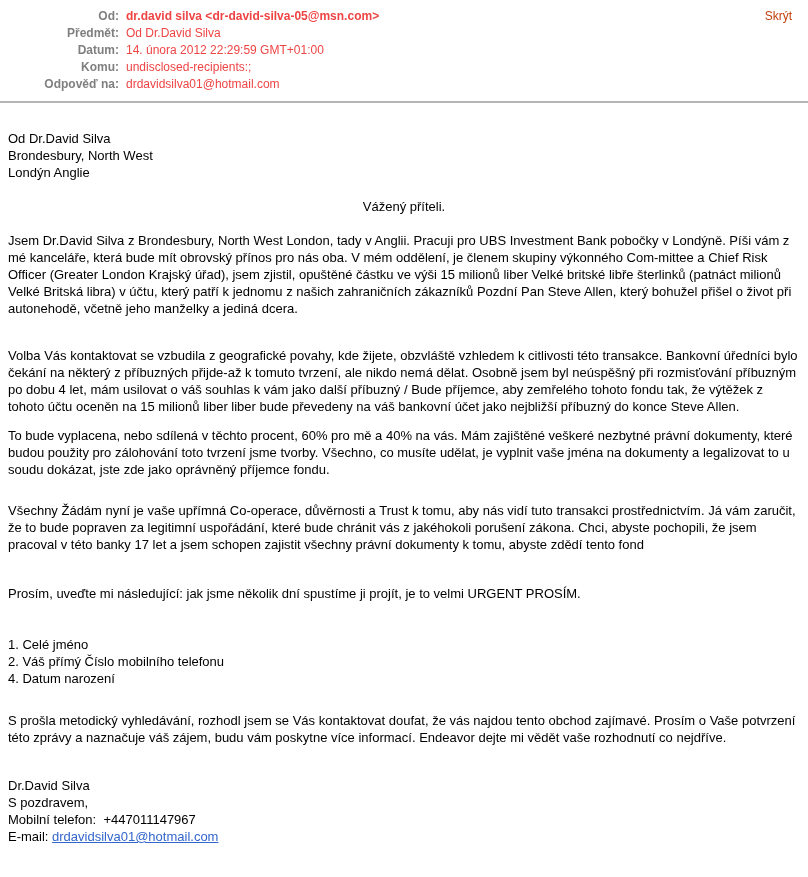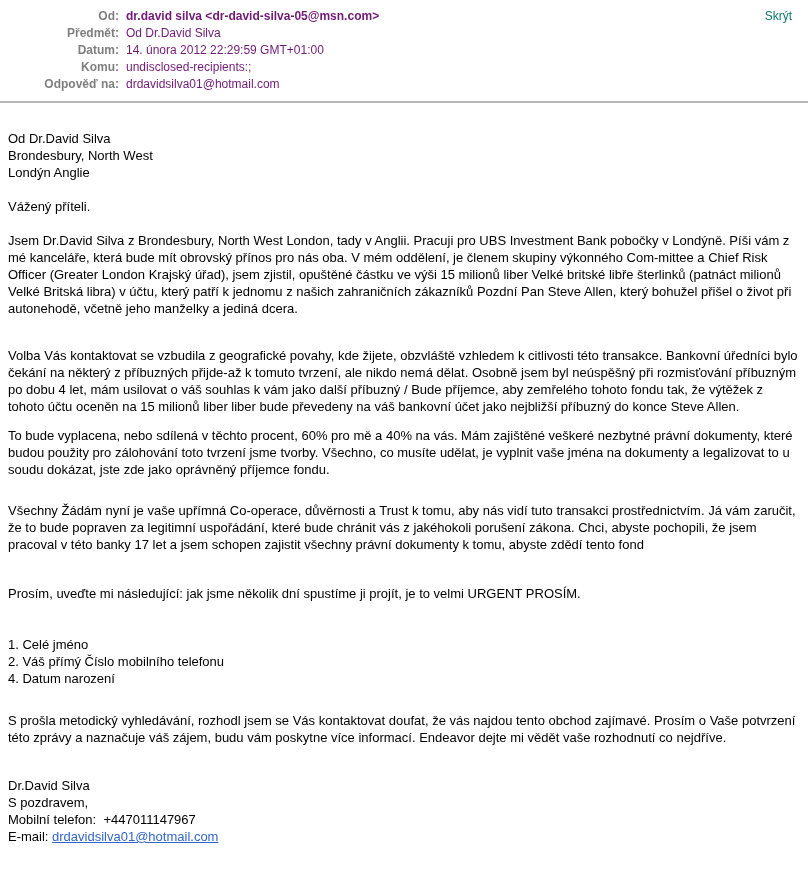--- a/index.html
+++ b/index.html
@@ -28,29 +28,29 @@
   .hlabel {
     flex: 0 0 88px;
     width: 88px;
     text-align: right;
     color: #7f7f7f;
     font-weight: bold;
     white-space: nowrap;
   }
   .hvalue {
     margin-left: 7px;
-    color: #701a75;
+    color: #ef4444;
     white-space: pre;
   }
   .hvalue.bold { font-weight: bold; }
   .hide-link {
     position: absolute;
     top: 8px;
     right: 16px;
-    color: #0f766e;
+    color: #c2410c;
     text-decoration: none;
     cursor: pointer;
     line-height: 17px;
     text-align: center;
   }
   .header-divider {
     margin-top: 8px;
     height: 2px;
     background: #b5b5b5;
     width: 100%;
@@ -58,21 +58,21 @@
   
   .mail-body {
     margin: 0 8px;
     width: 792px;
     font-size: 13px;
     line-height: 17px;
     color: #000000;
   }
   .block { white-space: pre-wrap; }
   .addr-block  { margin-top: 27px; }
-  .greeting    { margin-top: 17px; }
+  .greeting    { margin-top: 17px; text-align: center; }
   .para-1      { margin-top: 17px; }
   .para-2      { margin-top: 30px; }
   .para-3      { margin-top: 12px;  }
   .para-4      { margin-top: 24px; }
   .para-5      { margin-top: 32px; }
   .list-block  { margin-top: 34px; }
   .para-6      { margin-top: 25px; }
   .sig-block   { margin-top: 31px; }
   .line { white-space: pre-wrap; }
   .email-link {

